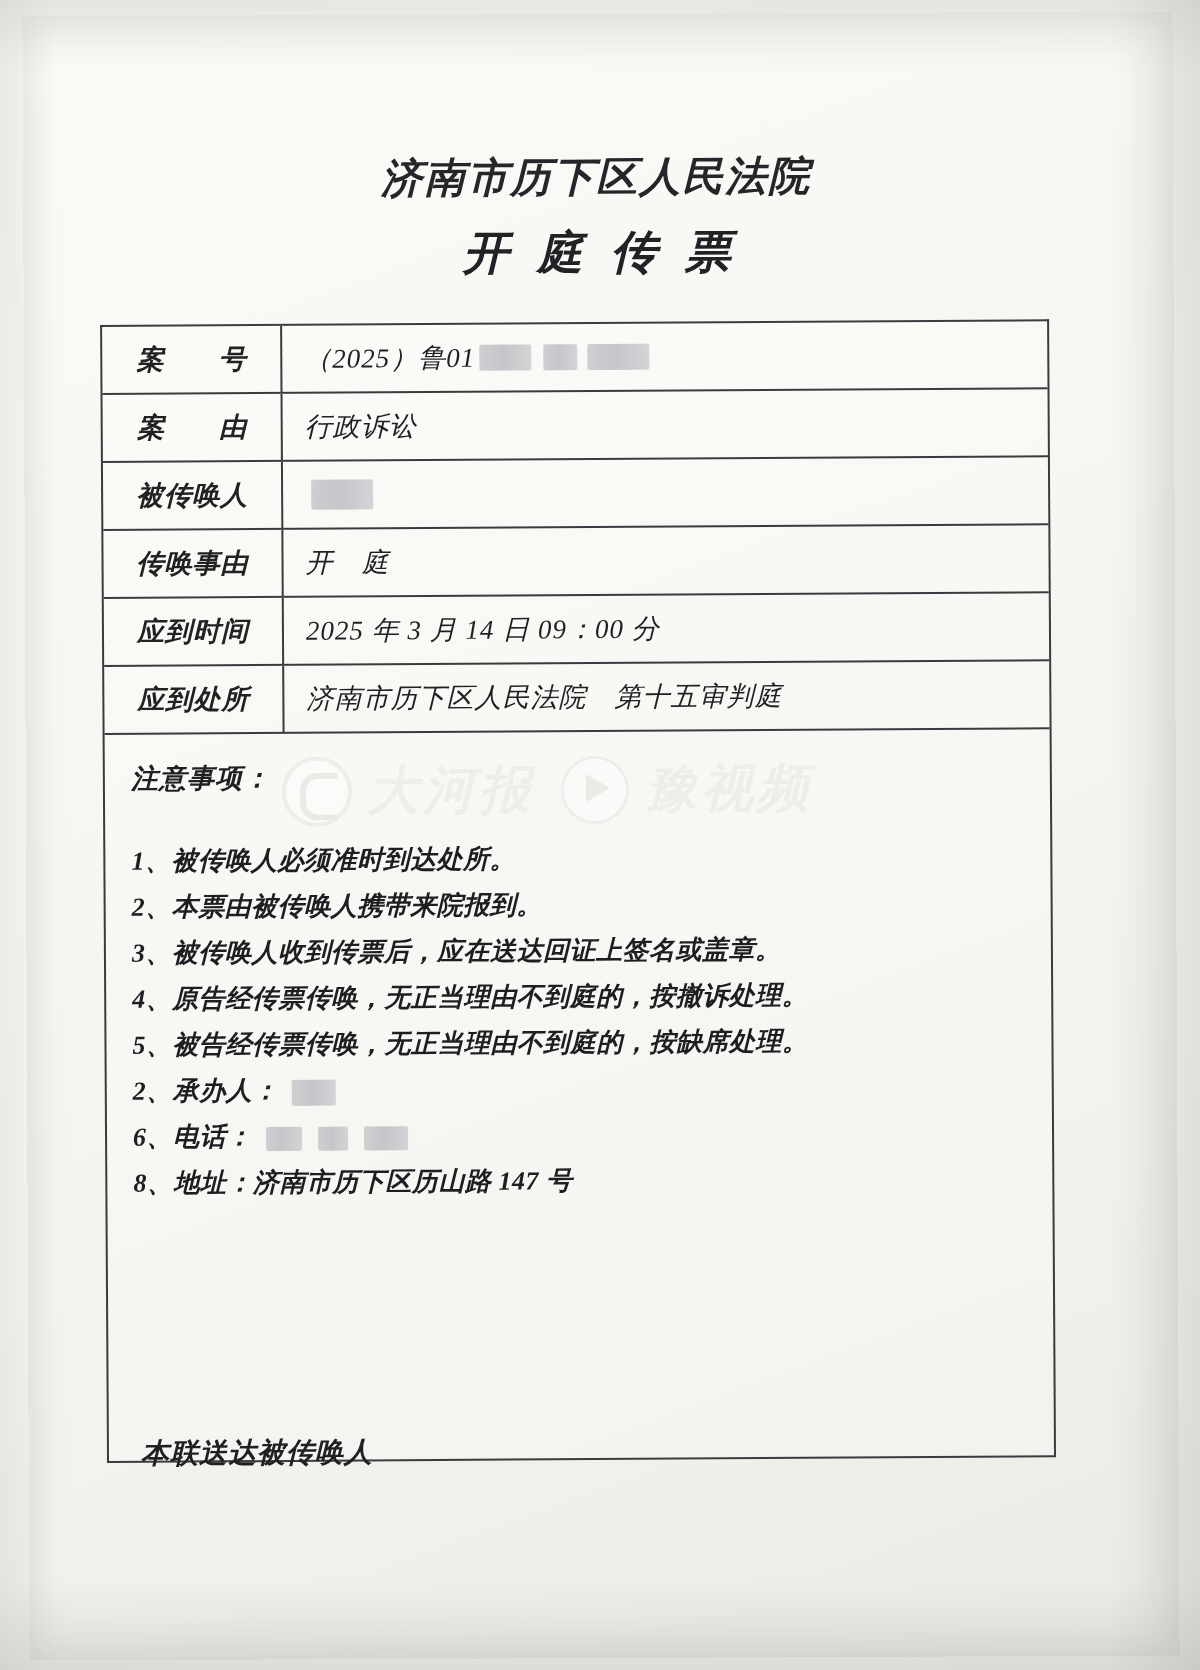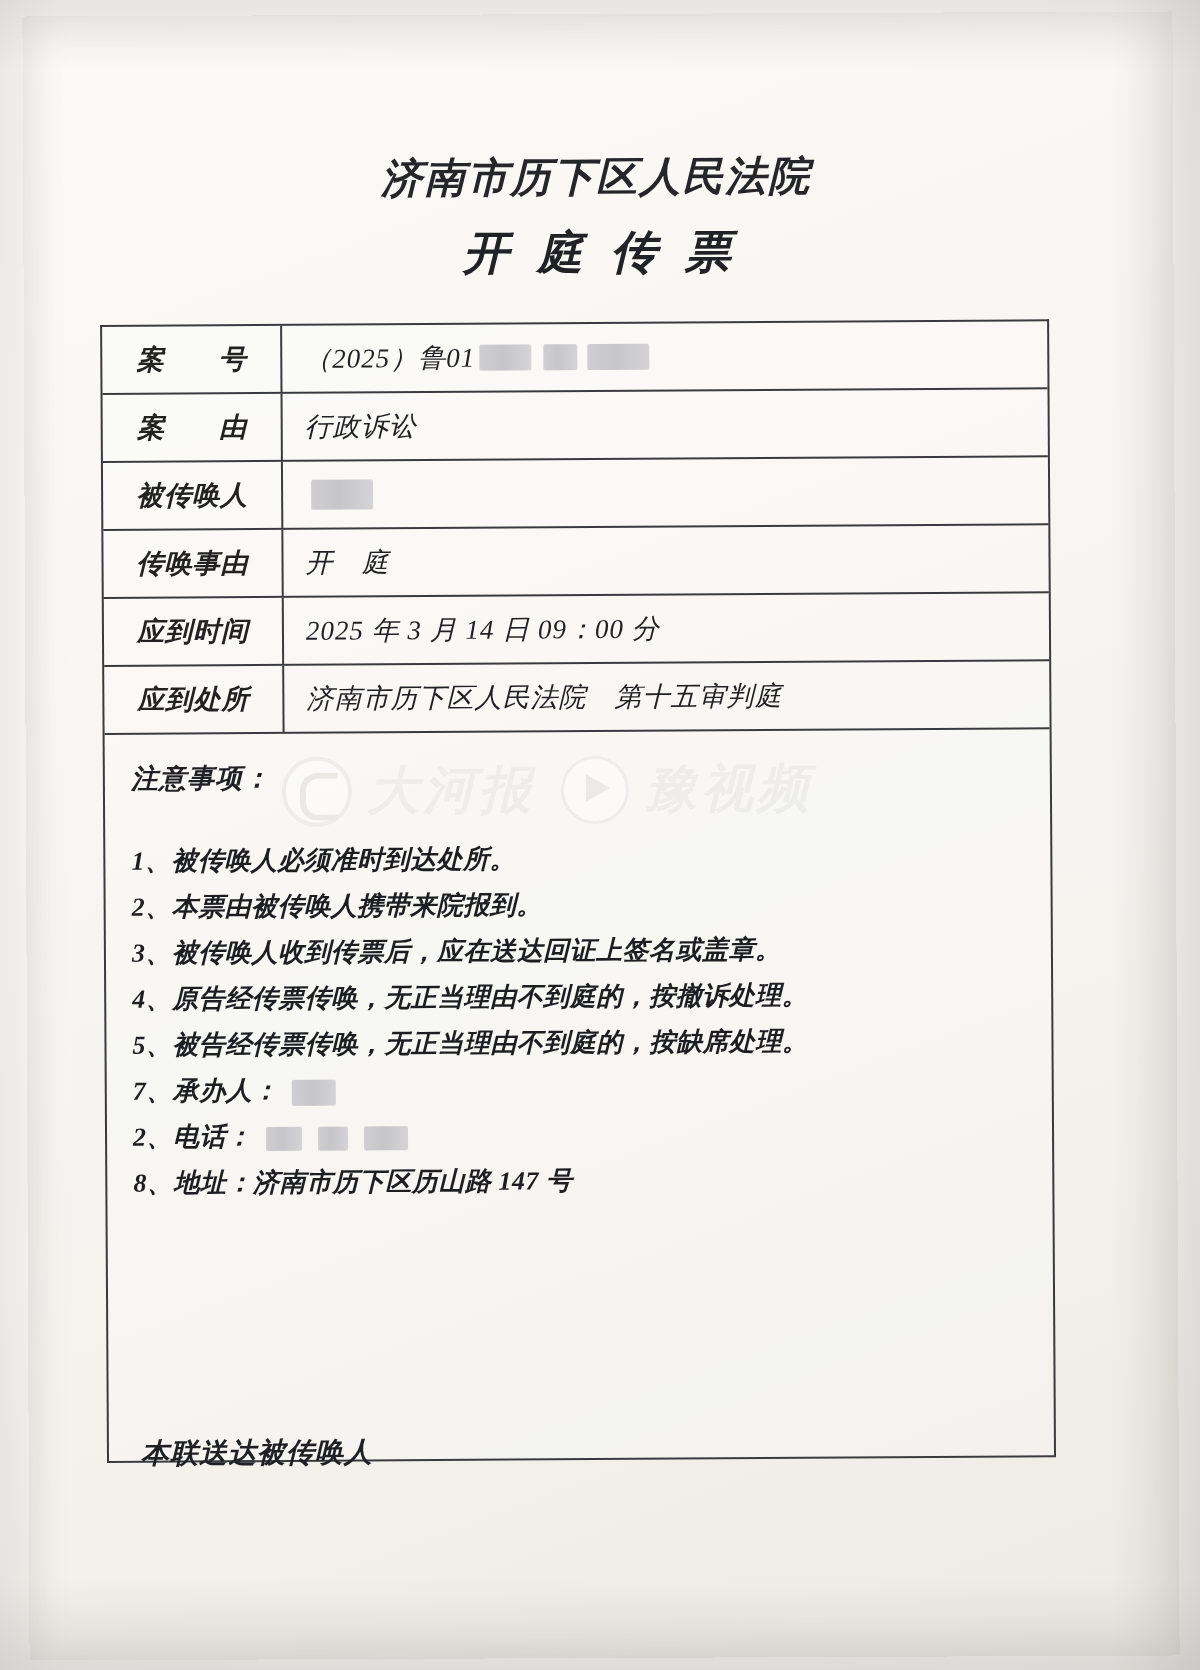--- a/index.html
+++ b/index.html
@@ -278,25 +278,25 @@
 
       <div class="notes-row">
         <div class="notes-title">注意事项：</div>
         <ul class="notes-list">
           <li>1、被传唤人必须准时到达处所。</li>
           <li>2、本票由被传唤人携带来院报到。</li>
           <li>3、被传唤人收到传票后，应在送达回证上签名或盖章。</li>
           <li>4、原告经传票传唤，无正当理由不到庭的，按撤诉处理。</li>
           <li>5、被告经传票传唤，无正当理由不到庭的，按缺席处理。</li>
           <li>
-            <span>7、承办人：</span>
+            <span>2、承办人：</span>
             <span class="redact person"></span>
           </li>
           <li>
-            <span>2、电话：</span>
+            <span>6、电话：</span>
             <span class="redact phone1"></span>
             <span class="redact phone2"></span>
             <span class="redact phone3"></span>
           </li>
           <li>8、地址：济南市历下区历山路 147 号</li>
         </ul>
 
       </div>
     </div>
 

